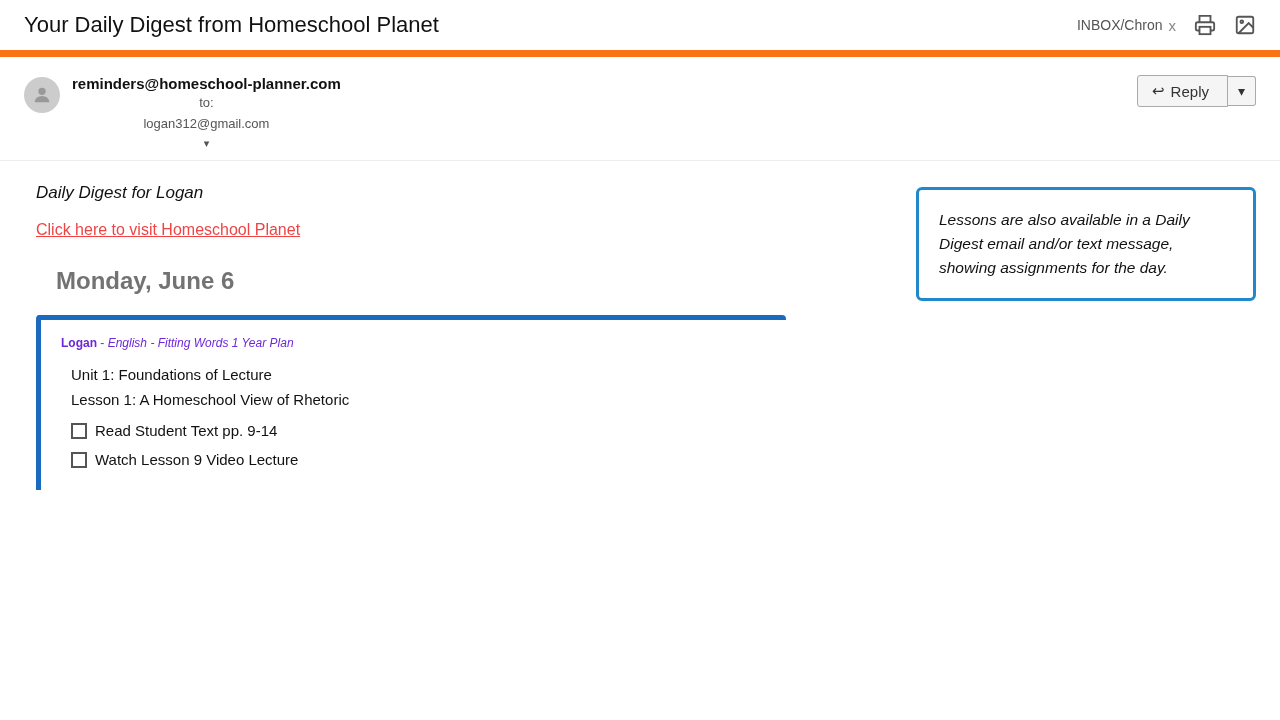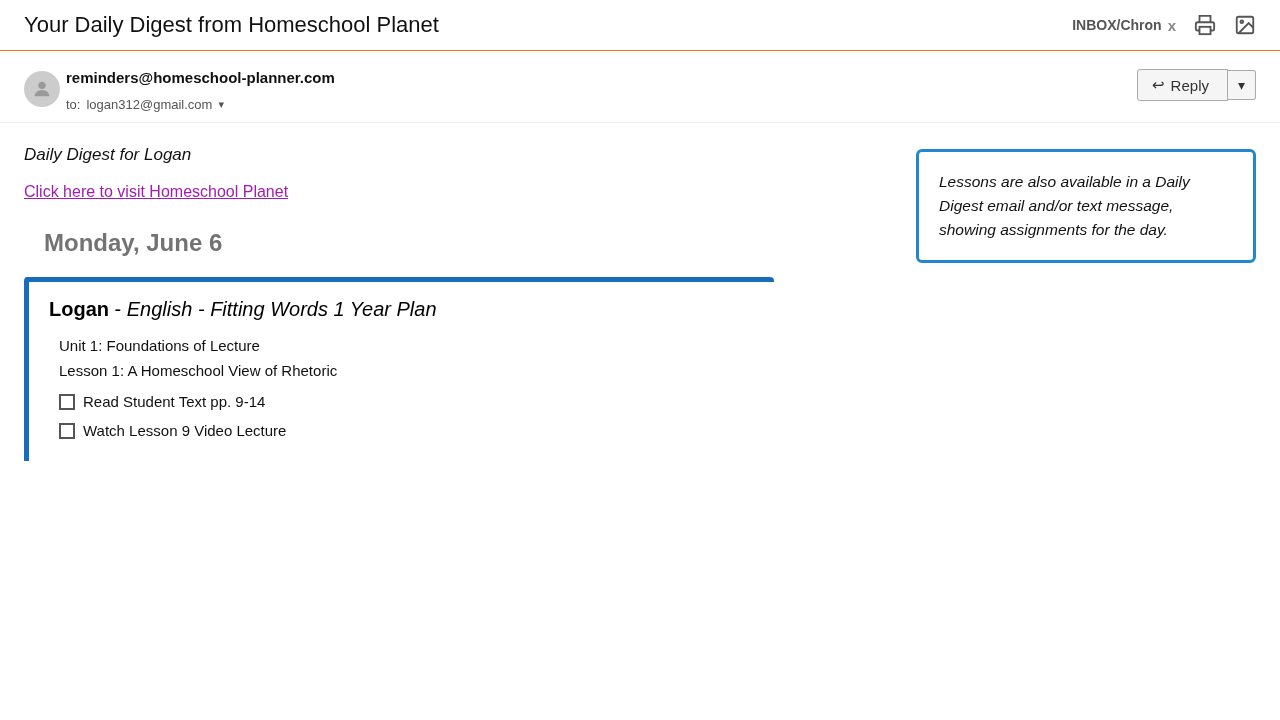--- a/index.html
+++ b/index.html
@@ -11,40 +11,39 @@
       height: 720px;
       overflow: hidden;
     }
 
     
     .header-bar {
       display: flex;
       align-items: center;
       justify-content: space-between;
       padding: 12px 24px 12px 24px;
-      border-bottom: 1px solid #f97316;
+      border-bottom: 7px solid #f97316;
       background: #fff;
     }
     .header-title {
       font-size: 22px;
       font-weight: 400;
       color: #111;
     }
     .header-right {
       display: flex;
       align-items: center;
       gap: 18px;
     }
     .inbox-tab {
       display: flex;
       align-items: center;
       gap: 6px;
       font-size: 14px;
       color: #555;
-      font-weight: bold;
     }
     .close-x {
       color: #888;
       font-size: 15px;
       cursor: pointer;
     }
     .icon-btn {
       background: none;
       border: none;
       cursor: pointer;
@@ -58,21 +57,21 @@
     .email-meta {
       display: flex;
       align-items: flex-start;
       justify-content: space-between;
       padding: 18px 24px 10px 24px;
       border-bottom: 1px solid #eee;
     }
     .email-meta-left {
       display: flex;
       align-items: flex-start;
-      gap: 6px;
+      gap: 12px;
       text-align: right;
     }
     .avatar {
       width: 36px;
       height: 36px;
       border-radius: 50%;
       background: #ccc;
       display: flex;
       align-items: center;
       justify-content: center;
@@ -89,21 +88,22 @@
       font-size: 15px;
       font-weight: bold;
       color: #111;
     }
     .recipient-row {
       display: flex;
       align-items: center;
       gap: 6px;
       font-size: 13px;
       color: #555;
-      margin-top: 11px;
+      margin-top: 3px;
+      flex-direction: column;
     }
     .dropdown-arrow {
       font-size: 11px;
       color: #555;
       cursor: pointer;
     }
     .reply-btn-area {
       display: flex;
       align-items: center;
       gap: 0;
@@ -127,34 +127,34 @@
       padding: 6px 10px;
       border-radius: 0 3px 3px 0;
       font-size: 14px;
       cursor: pointer;
       color: #333;
     }
 
     
     .email-content {
       display: flex;
-      padding: 22px 24px 0 24px;
+      padding: 22px 24px 0 36px;
       gap: 30px;
     }
     .email-body {
       flex: 1;
     }
     .daily-digest-title {
       font-style: italic;
       font-size: 17px;
       color: #111;
       margin-bottom: 18px;
     }
     .visit-link {
-      color: #a21caf;
+      color: #ef4444;
       text-decoration: underline;
       font-size: 16px;
       cursor: pointer;
     }
     .date-heading {
       font-size: 24px;
       font-weight: bold;
       color: #737373;
       margin-top: 28px;
       margin-left: 20px;
@@ -182,22 +182,22 @@
     .assignment-card {
       margin-top: 20px;
       border-left: 5px solid #1a6bbf;
       border-top: 5px solid #1a6bbf;
       border-radius: 4px 4px 0 0;
       padding: 16px 20px 10px 20px;
       background: #fff;
       max-width: 750px;
     }
     .card-header {
-      font-size: 20px;
-      color: #000000;
+      font-size: 12px;
+      color: #6d28d9;
       margin-bottom: 16px;
     }
     .card-header strong {
       font-weight: bold;
     }
     .card-header em {
       font-style: italic;
     }
     .unit-label {
       font-size: 15px;

